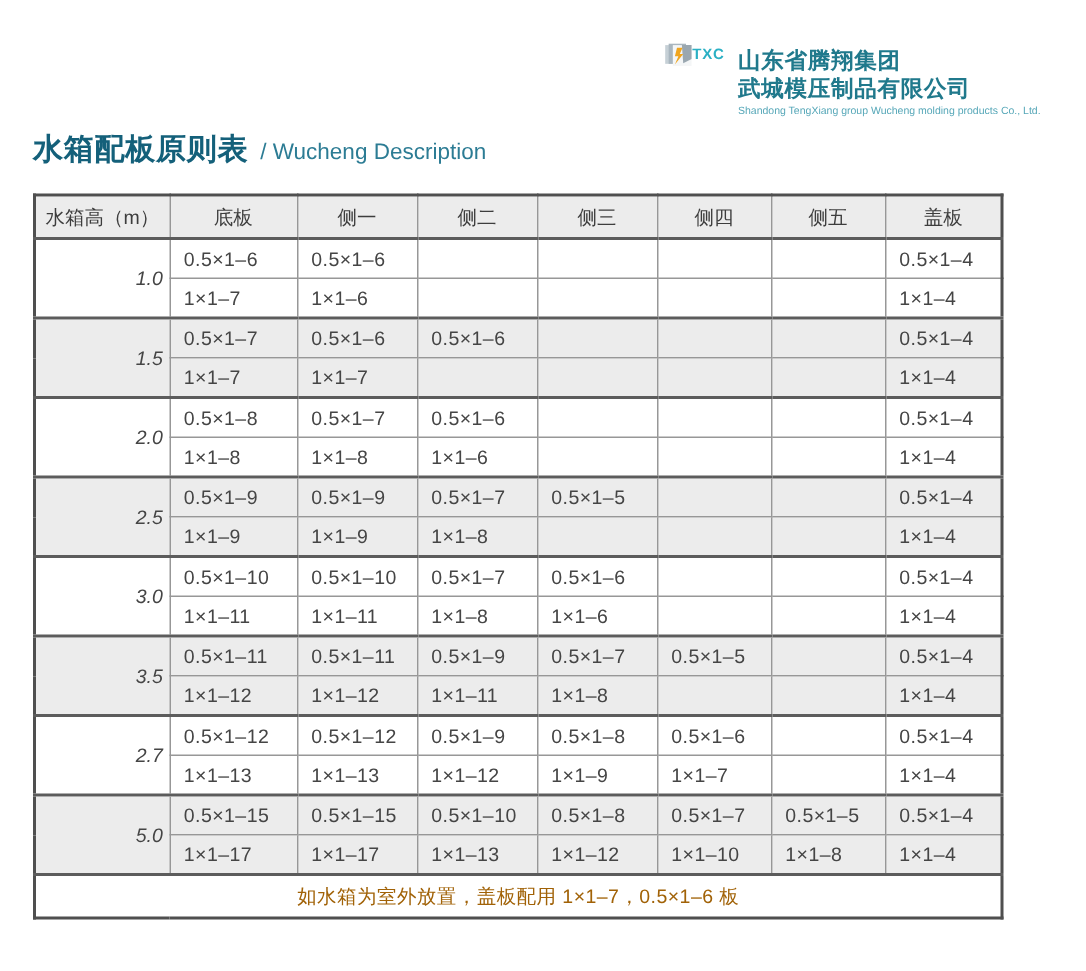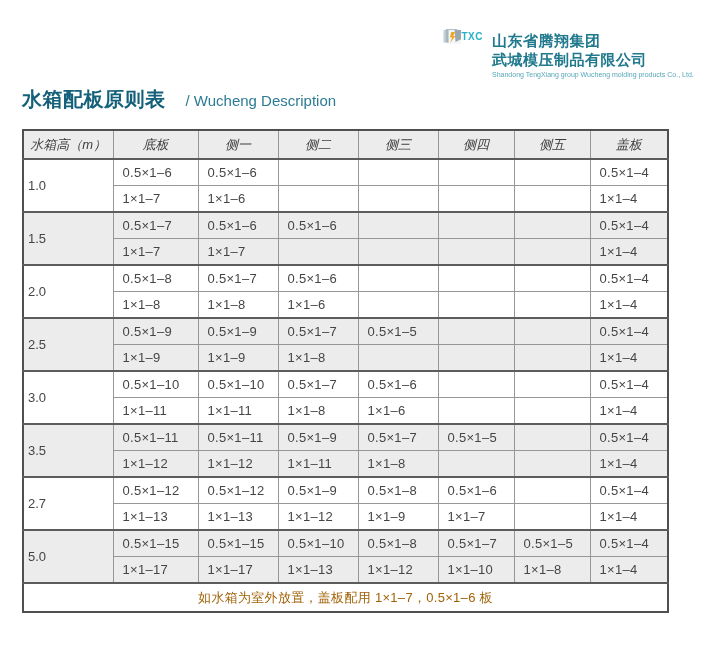--- a/index.html
+++ b/index.html
@@ -16,42 +16,42 @@
   .logo-mark{display:flex;flex-direction:row;align-items:center;width:40px;justify-content:space-between;}
   .logo-abbr{
     font-size:10px;font-weight:bold;letter-spacing:.5px;color:#2ab0c4;margin-top:-1px;
   }
   .logo-text{display:flex;flex-direction:column;line-height:1.28;margin-top:12px;}
   .logo-cn{font-size:15px;font-weight:600;color:#20798c;letter-spacing:.5px;}
   .logo-en{font-size:7px;color:#56a7b8;margin-top:2px;white-space:nowrap;}
   
   .page-title{
     position:absolute;left:22px;top:86px;
-    display:flex;align-items:baseline;gap:20px;white-space:nowrap;
+    display:flex;align-items:baseline;gap:8px;white-space:nowrap;
   }
   .title-cn{font-size:20px;font-weight:bold;color:#14607a;letter-spacing:.5px;}
   .title-en{font-size:15px;color:#2c7c94;}
   
   table.product-table{
     position:absolute;left:22px;top:129px;width:645px;
     border-collapse:collapse;table-layout:fixed;
     border:2px solid #4f4f4f;
     font-size:13px;color:#454545;
   }
   .product-table th,.product-table td{
     border:1px solid #979797;
     height:16px;
     padding:4.5px 4px;
     overflow:hidden;white-space:nowrap;
   }
   .product-table thead th{
     background:#ececec;font-weight:normal;font-size:13px;color:#3d3d3d;
-    text-align:center;border-bottom:2px solid #5c5c5c;font-style:italic;
-  }
-  .product-table td.height-cell{text-align:left;background:#ffffff;}
+    text-align:center;border-bottom:2px solid #5c5c5c;
+  }
+  .product-table td.height-cell{text-align:right;background:#ffffff;font-style:italic;}
   .product-table td.val-cell{text-align:left;padding-left:9px;letter-spacing:.3px;}
   .product-table tr.group-first td{border-top:2px solid #5c5c5c;}
   .product-table tr.band td{background:#ececec;}
   .product-table tr.plain td{background:#ffffff;}
   .product-table tfoot td{
     text-align:center;background:#ffffff;border-top:2px solid #5c5c5c;
     font-size:13px;color:#a16207;letter-spacing:.3px;
   }
 </style>
 </head>

